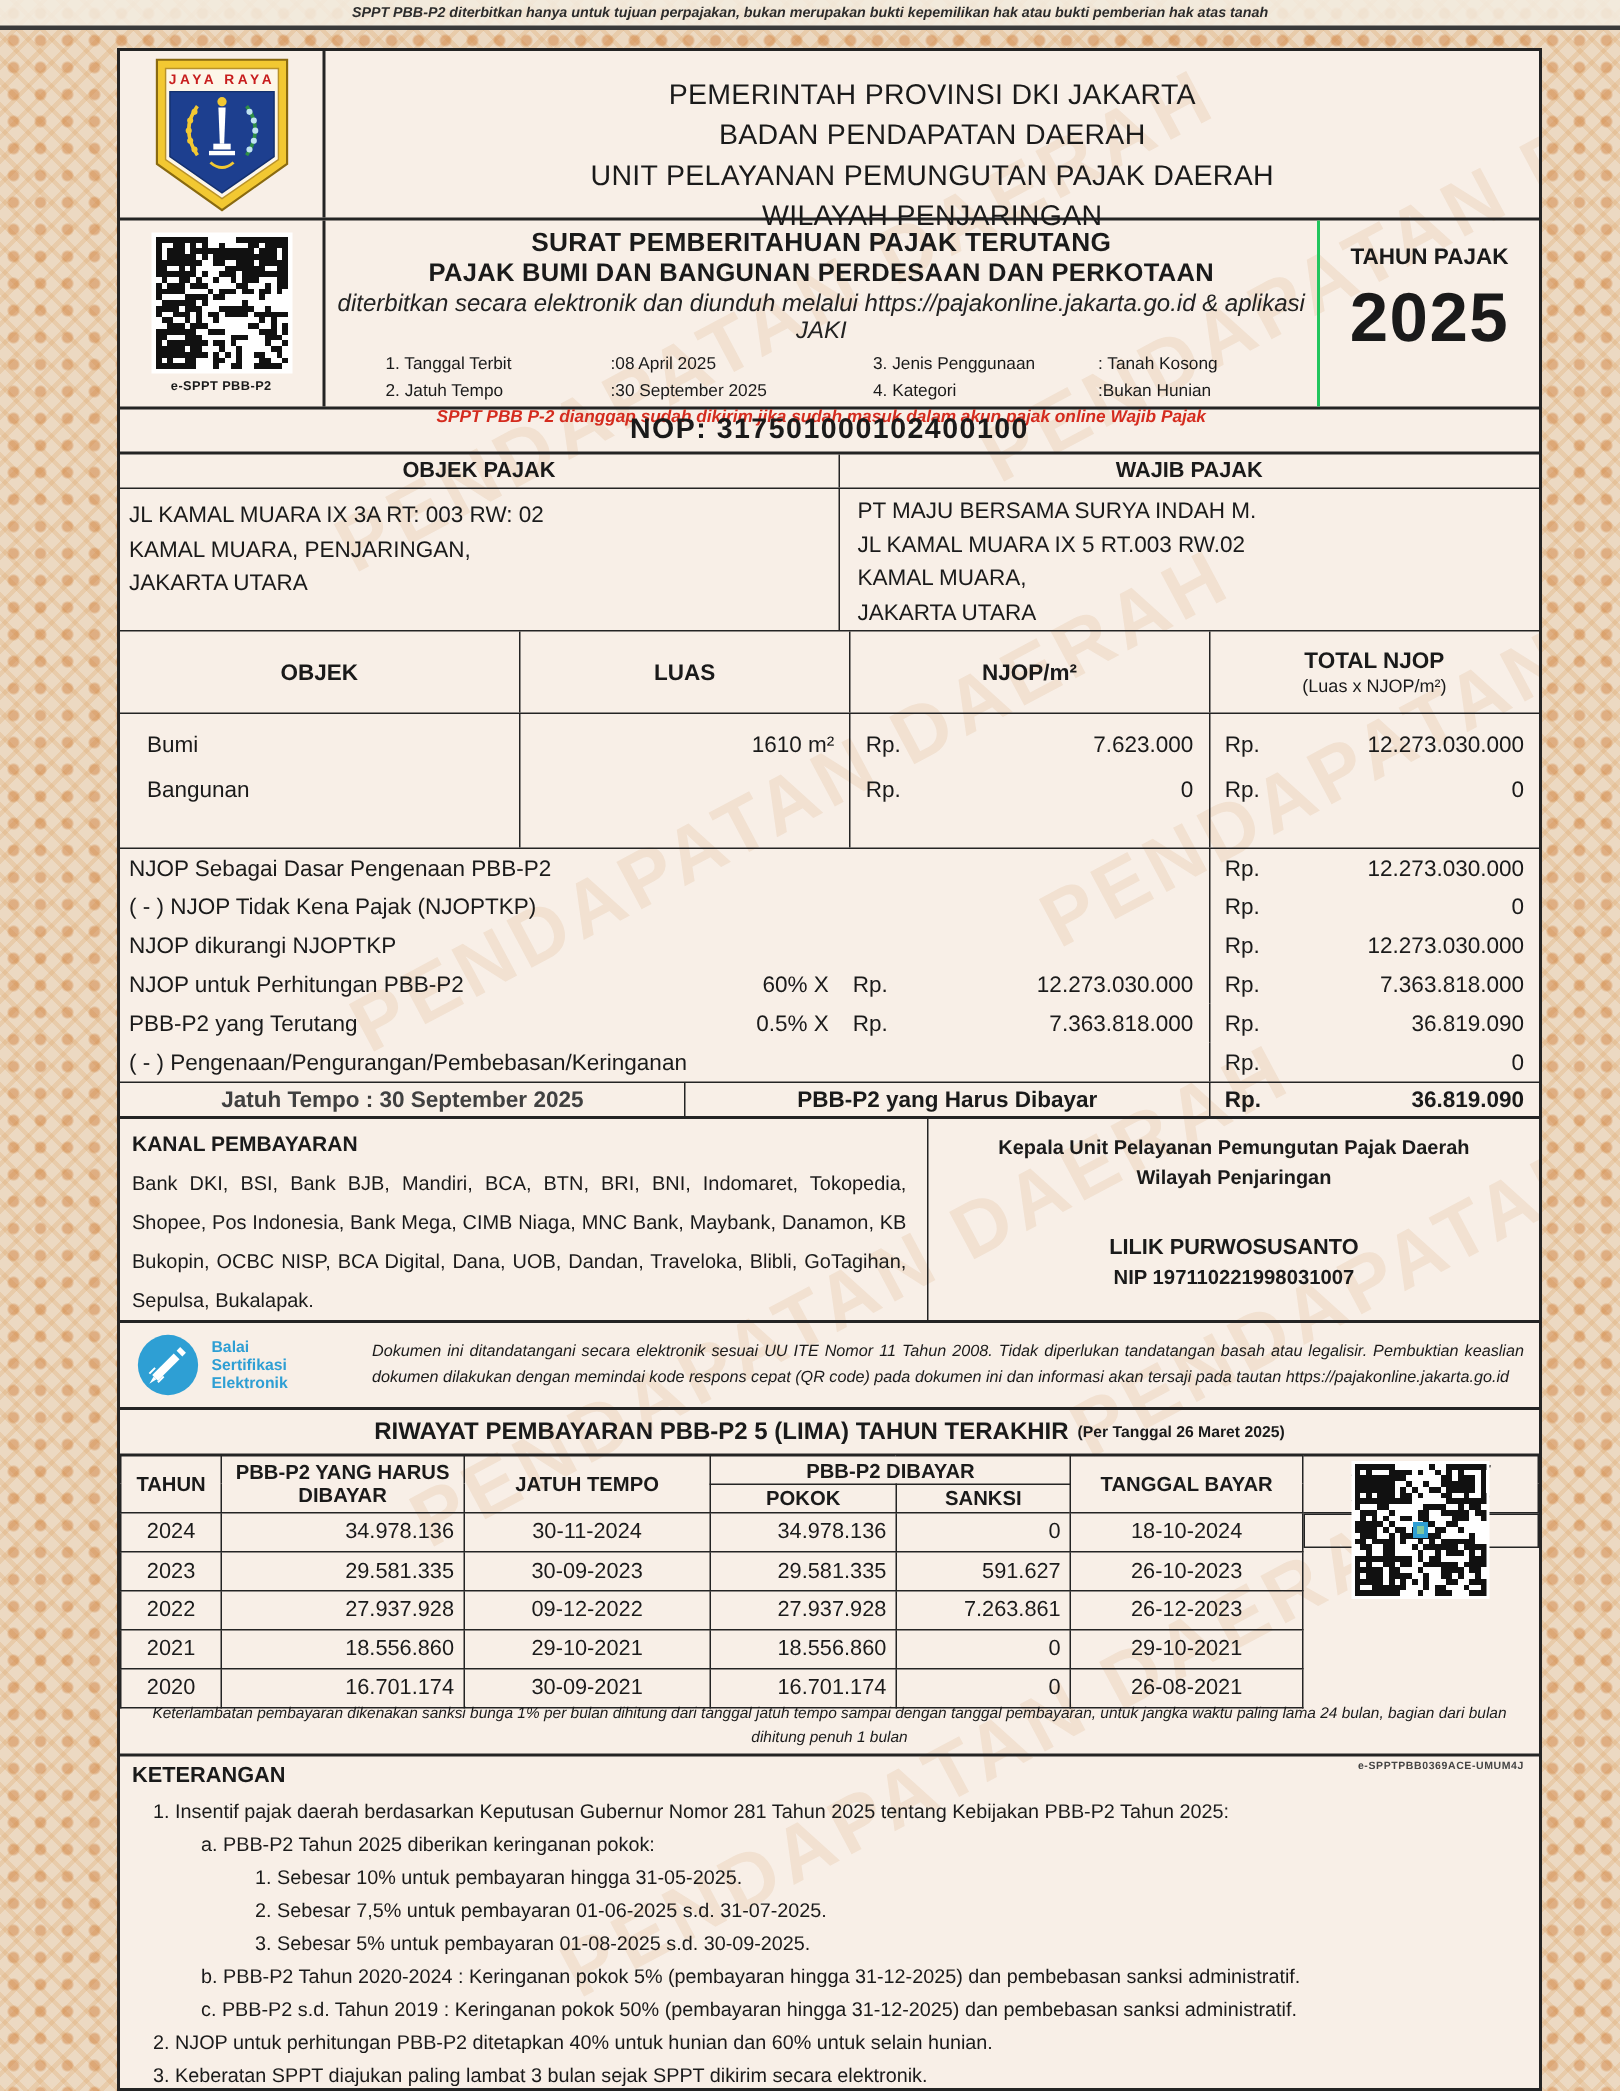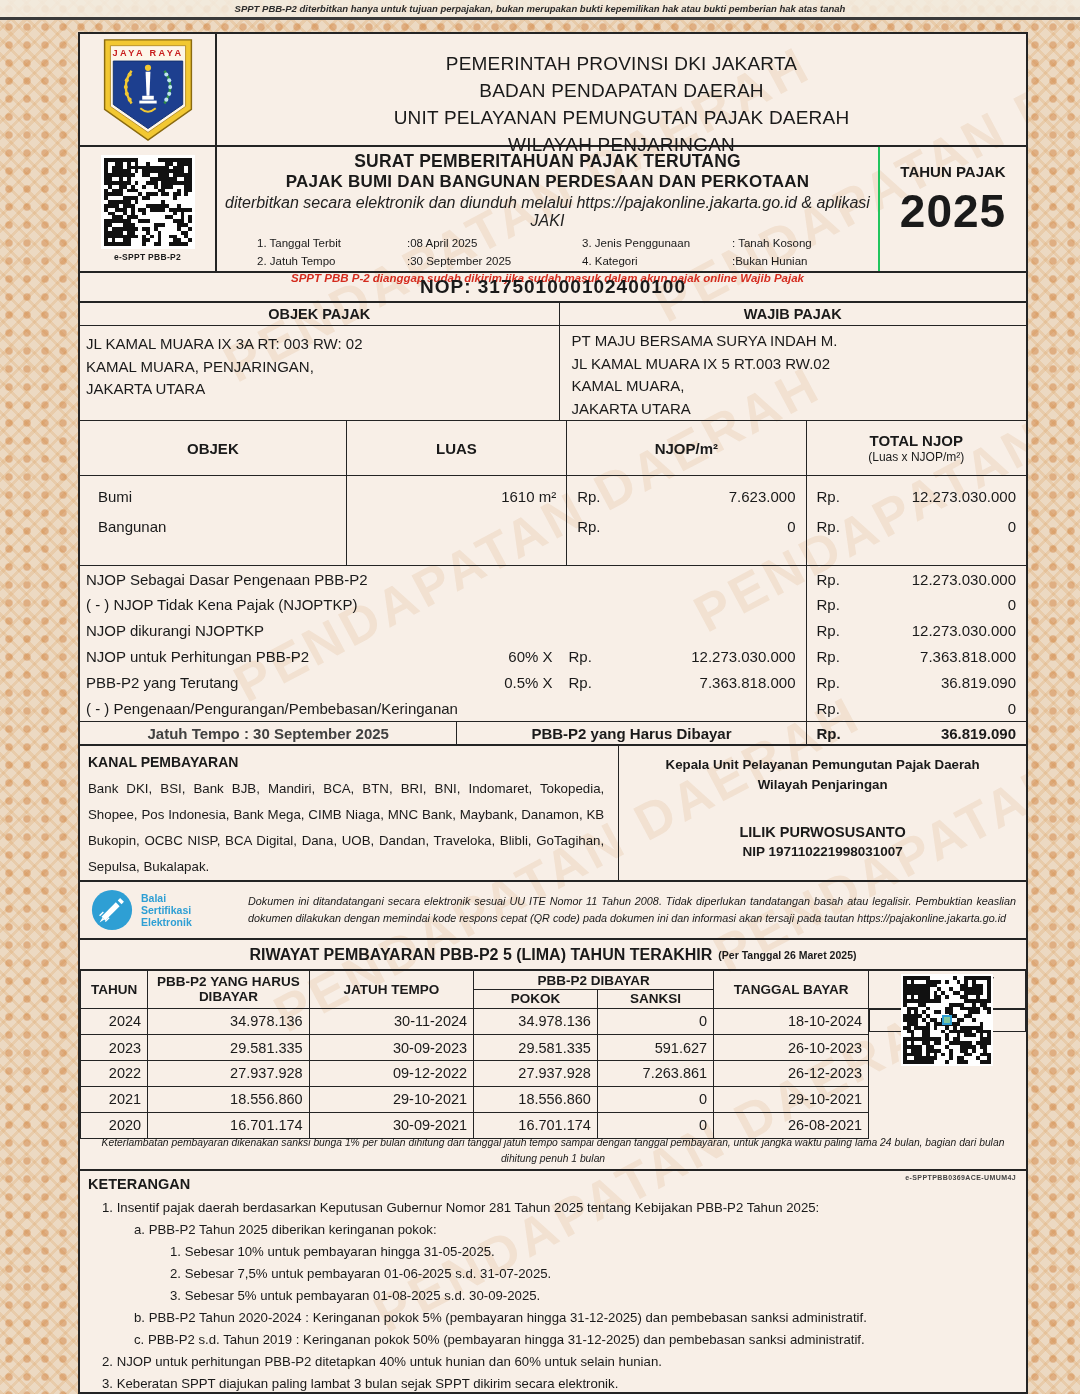--- a/index.html
+++ b/index.html
@@ -106,21 +106,21 @@
   .b-text{flex:1;font-size:10.8px;font-style:italic;text-align:justify;line-height:1.55;padding:0 10px;}
   
   .riw-title{height:32px;border-bottom:1.6px solid #242424;display:flex;align-items:center;justify-content:center;gap:6px;}
   .riw-main{font-weight:bold;font-size:16px;}
   .riw-note{font-size:10.5px;font-weight:bold;}
   table.hist{width:100%;border-collapse:collapse;table-layout:fixed;height:174px;}
   table.hist th,table.hist td{border:1.6px solid #242424;padding:0 6px;}
   table.hist th{font-size:13.5px;font-weight:bold;}
   table.hist td{font-size:14.5px;height:23px;}
   .num{text-align:right;}
-  .ctr{text-align:right;}
+  .ctr{text-align:center;}
   .qr2-wrap{display:flex;align-items:center;justify-content:center;}
   .qr2{width:92px;height:92px;background:#fff;padding:2px;}
   .riw-qrh{font-style:italic;font-size:13px;line-height:1.35;}
   
   .fnote{height:40px;border-bottom:2px solid #242424;display:flex;align-items:center;justify-content:center;}
   .fnote div{font-size:10.3px;font-style:italic;text-align:center;width:97%;line-height:1.55;}
   
   .ket{flex:1;padding:5px 10px 0 8px;position:relative;}
   .ket-code{position:absolute;right:10px;top:3px;font-size:7px;color:#444;letter-spacing:.4px;font-weight:bold;}
   .ket-title{font-weight:bold;font-size:14.5px;margin-bottom:3px;}

